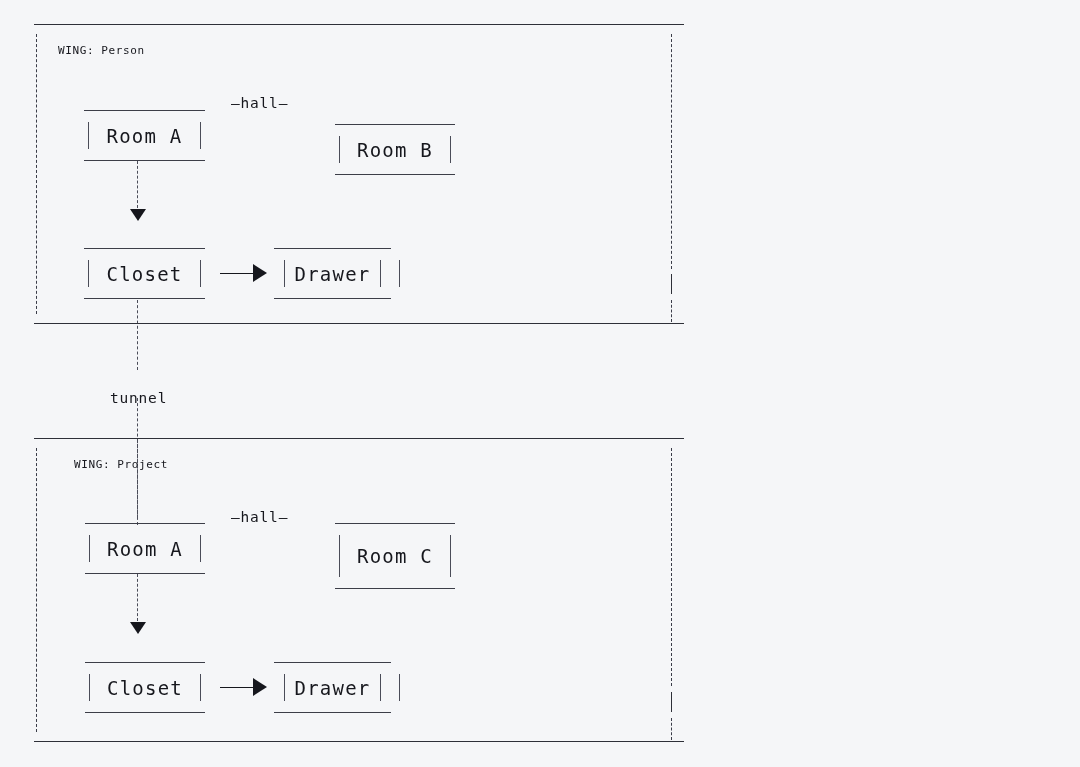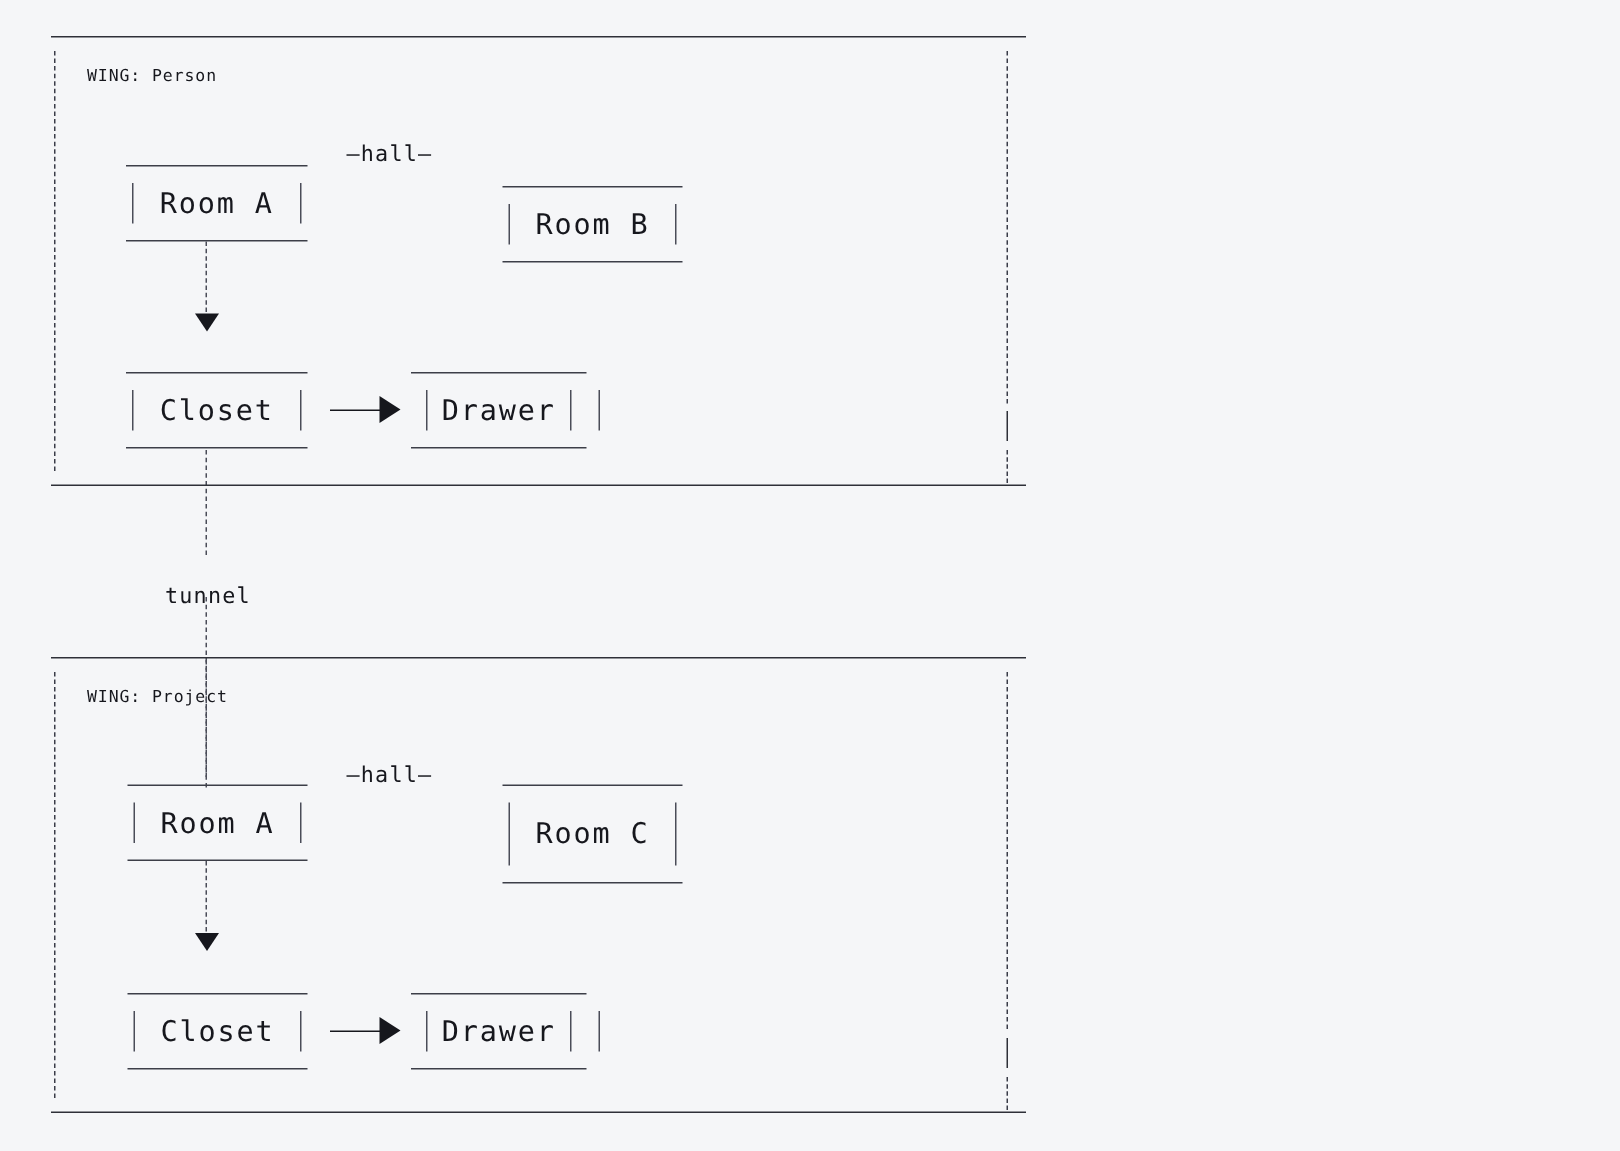--- a/index.html
+++ b/index.html
@@ -208,21 +208,21 @@
   <div class="wing" style="left:34px; top:438px; width:650px; height:304px;">
 
     <div class="wing-rail-top" style="width:650px;"></div>
     <div class="wing-rail-bottom" style="width:650px;"></div>
 
     <div class="wing-side left" style="top:10px; height:284px;"></div>
     <div class="wing-side right" style="top:10px; height:238px;"></div>
     <div class="wing-cap" style="top:254px; height:20px;"></div>
     <div class="wing-side right" style="top:280px; height:22px;"></div>
 
-    <div class="wing-title" style="left:24px; top:20px;">WING: Project</div>
+    <div class="wing-title" style="left:40px; top:20px;">WING: Project</div>
   </div>
 
   <div class="vline-dashed" style="left:137px; top:440px; height:85px;"></div>
 
   <div class="node" style="left:85px; top:523px; width:120px; height:51px;">
     <div class="node-rail top"></div>
     <div class="node-rail bottom"></div>
     <div class="node-bar l"></div>
     <div class="node-bar r"></div>
     <div class="node-label">Room A</div>

